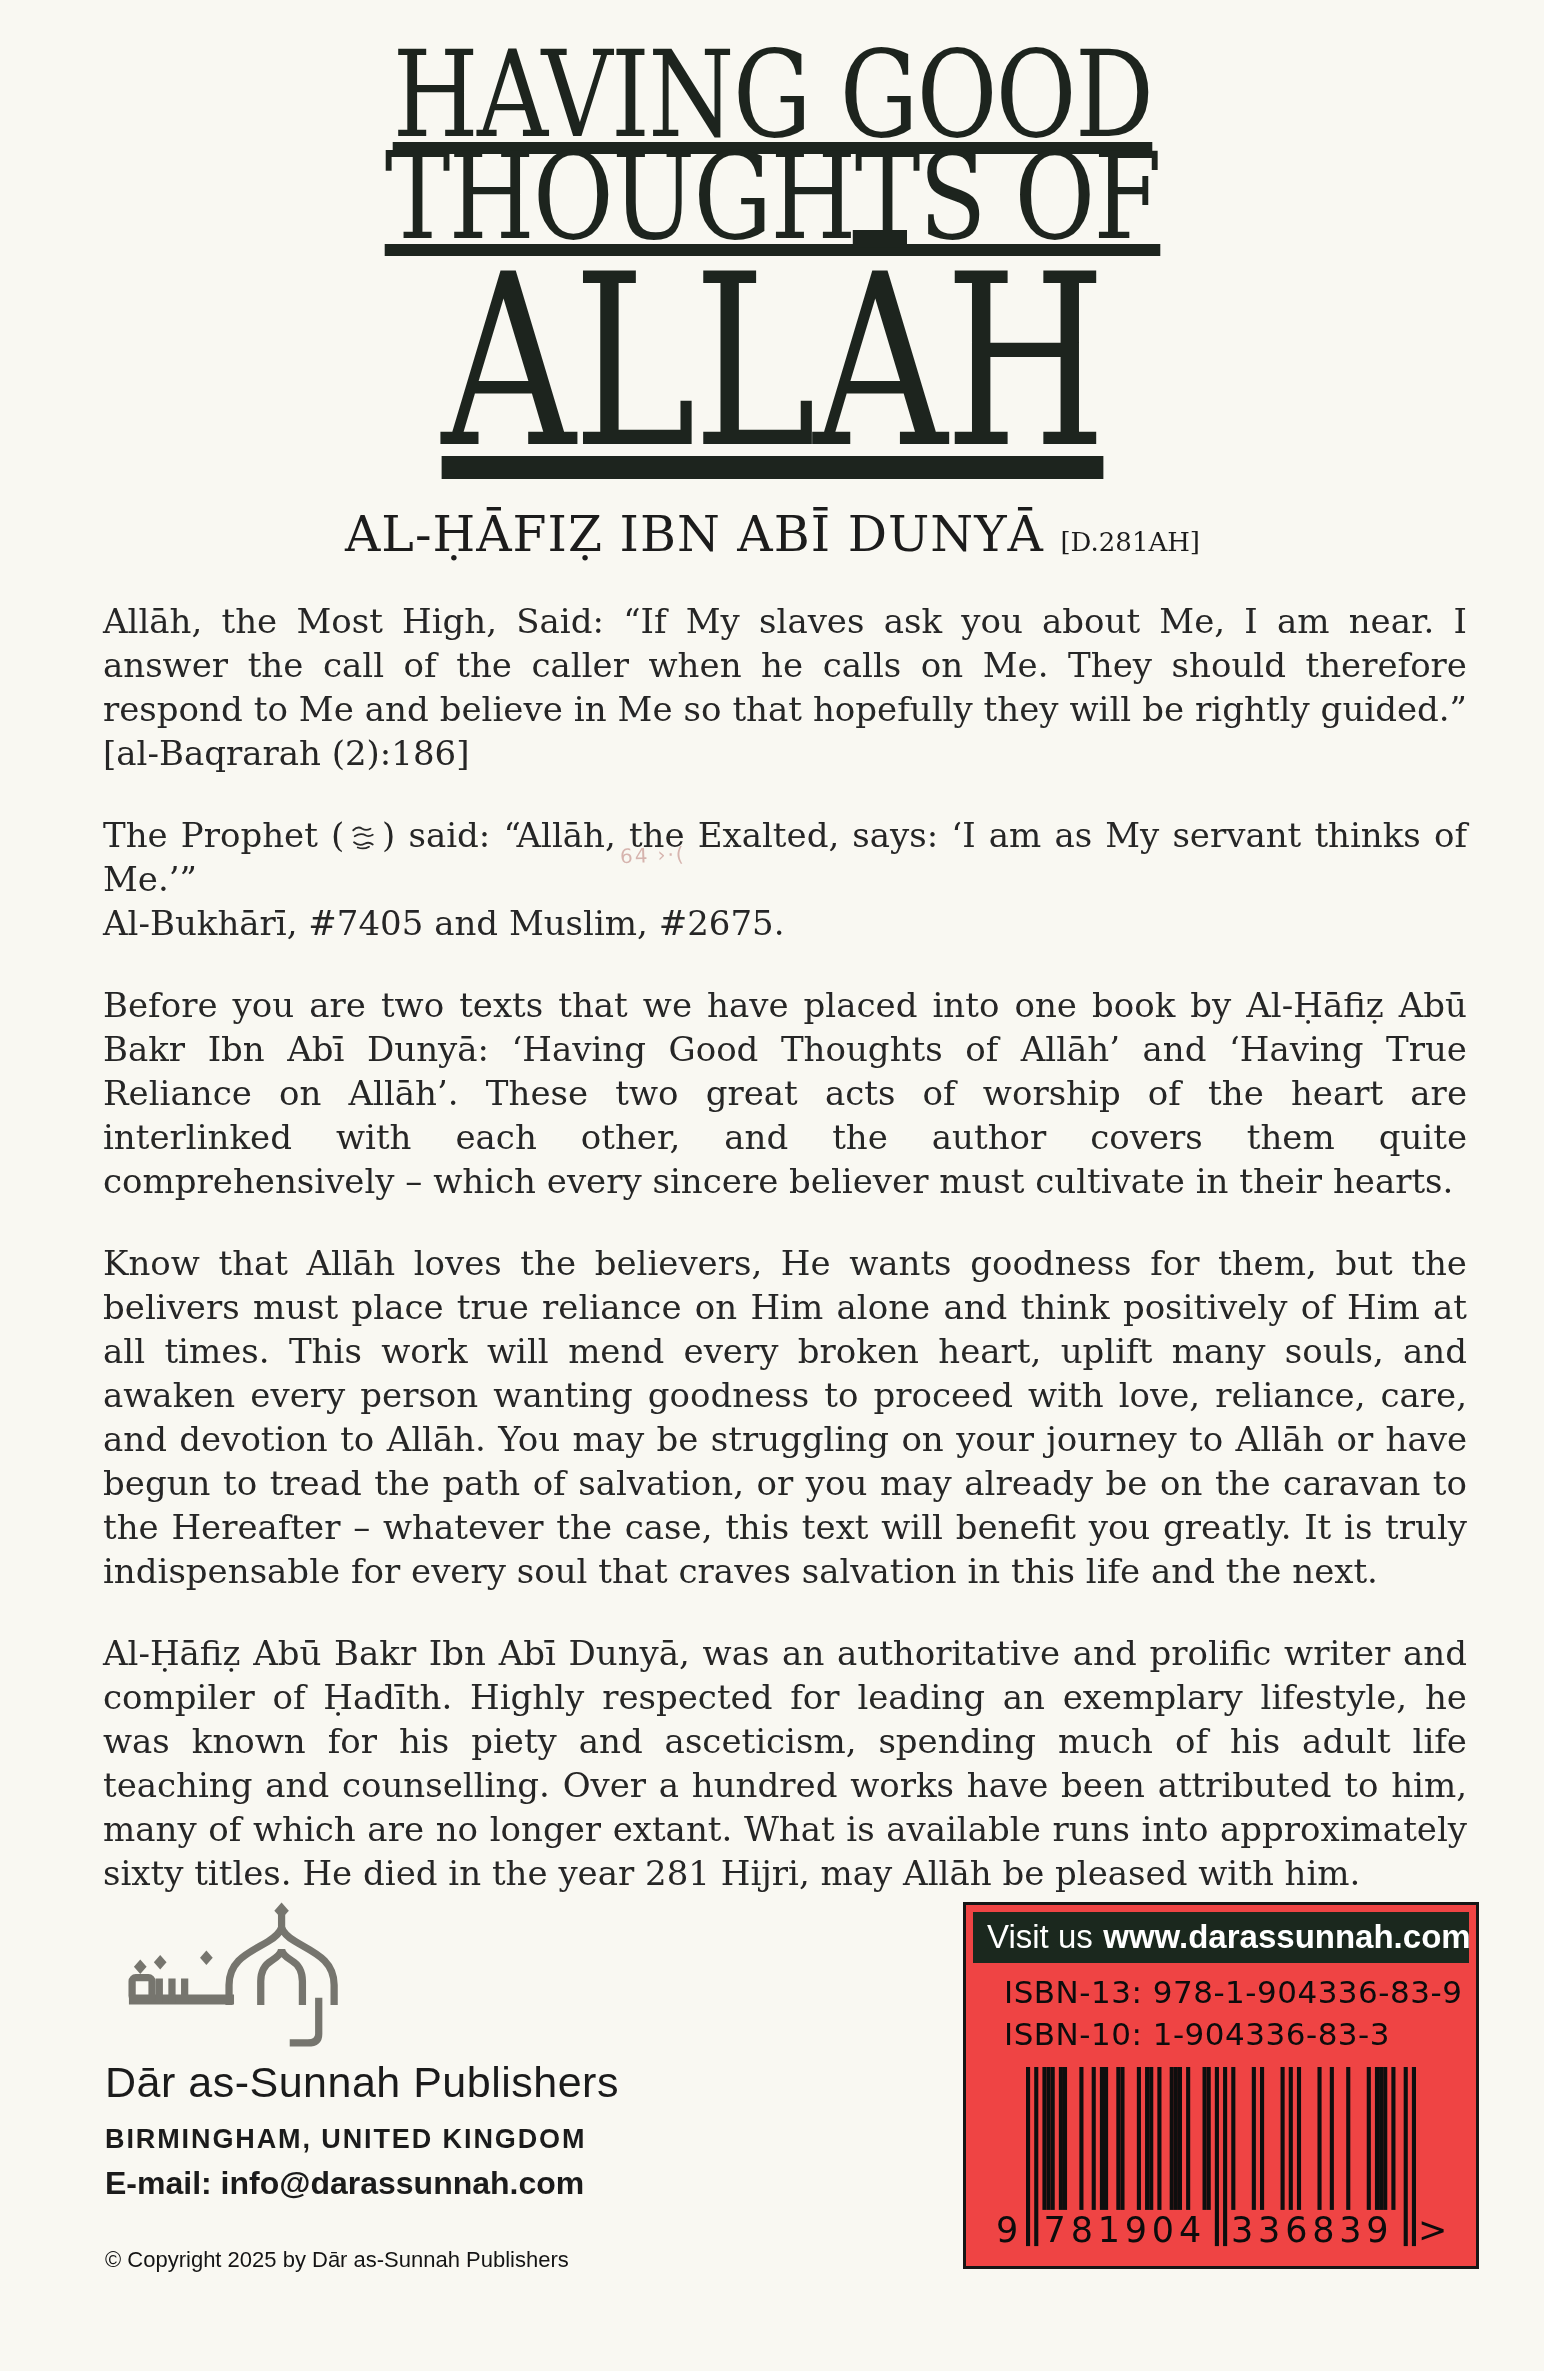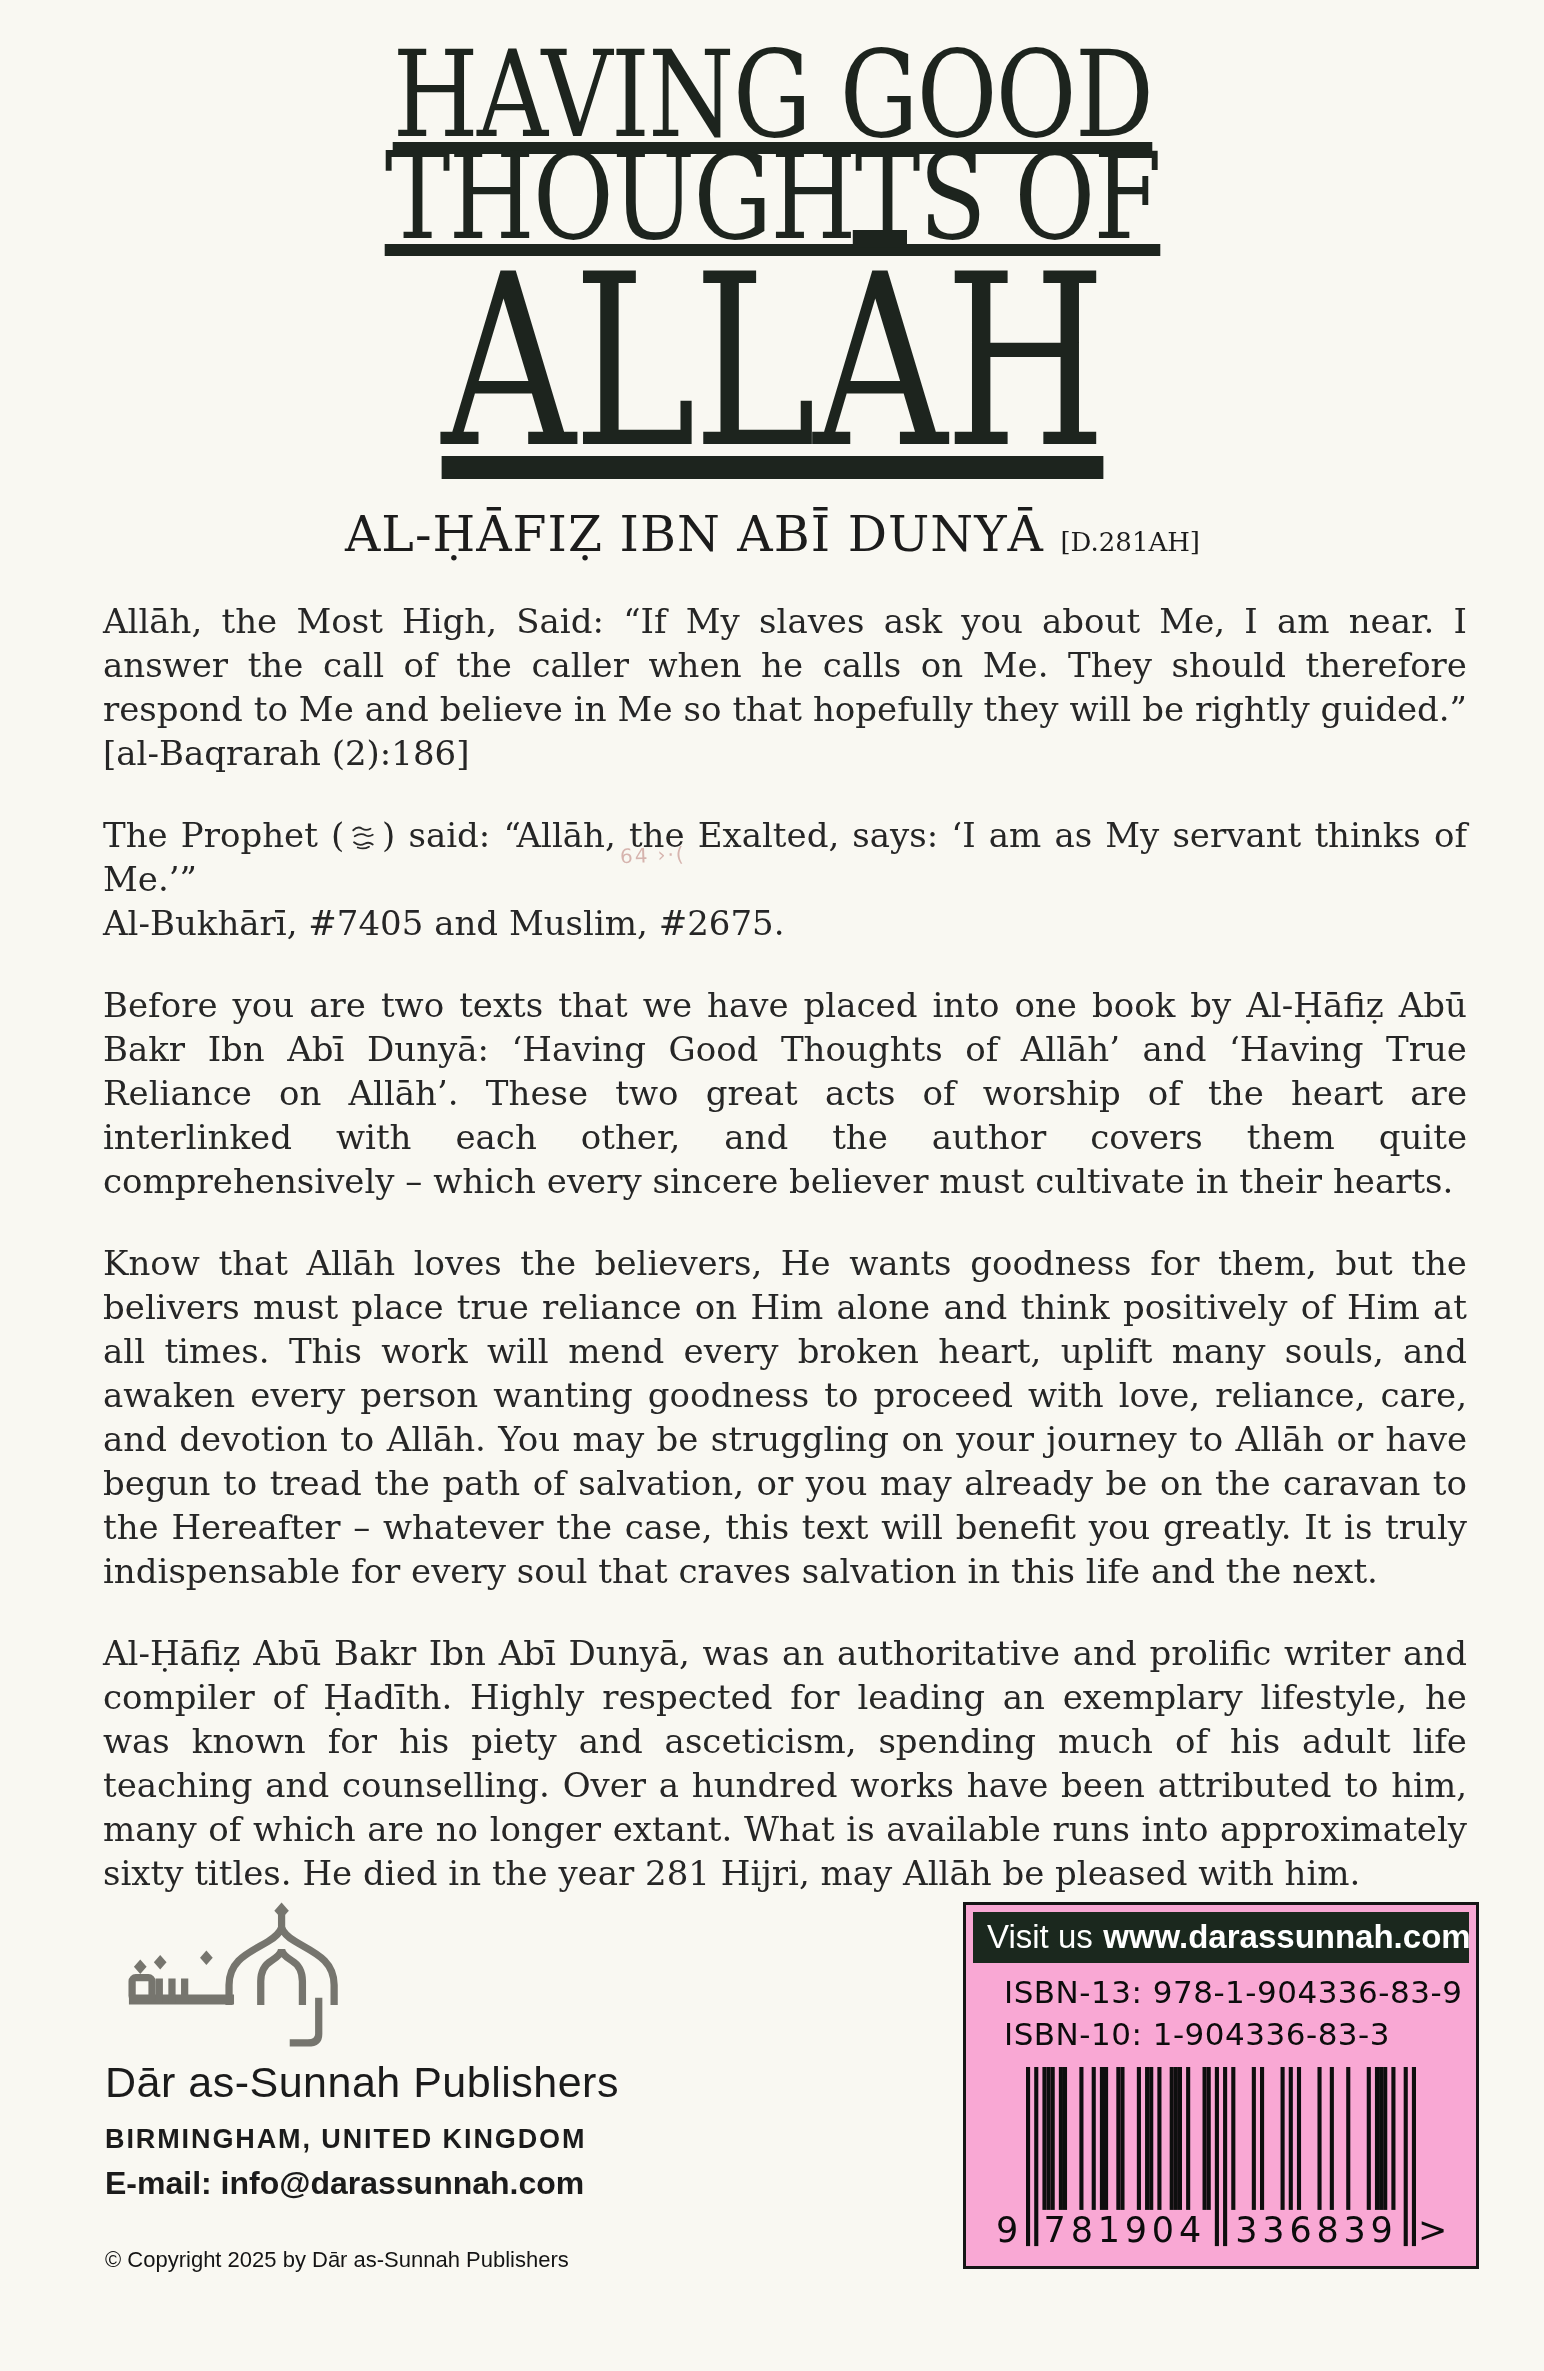--- a/index.html
+++ b/index.html
@@ -23,33 +23,33 @@
   
   .pub{position:absolute;left:105px;top:1898px;color:#1b1b1b;
        font-family:"Liberation Sans","DejaVu Sans",sans-serif;}
   .logo{width:285px;height:154px;display:block;margin-left:5.7px;}
   .pub-name{font-size:43px;margin-top:5.7px;letter-spacing:0.5px;}
   .pub-loc{font-size:27px;font-weight:bold;letter-spacing:1.9px;margin-top:17px;}
   .pub-email{font-size:32px;font-weight:bold;margin-top:10px;}
   .copyright{position:absolute;left:105px;top:2247px;font-size:22px;color:#141414;
              font-family:"Liberation Sans","DejaVu Sans",sans-serif;}
   
-  .bar-box{position:absolute;left:963px;top:1902px;width:516px;height:367px;background:#f9a8d4;
+  .bar-box{position:absolute;left:963px;top:1902px;width:516px;height:367px;background:#ef4444;
            border:3.8px solid #161616;box-sizing:border-box;}
   .visit{margin:6.7px 6.7px 0 6.7px;height:51px;background:#1b281e;color:#fff;display:flex;align-items:center;
          padding-left:14.3px;font-size:33px;font-family:"Liberation Sans","DejaVu Sans",sans-serif;white-space:nowrap;}
   .visit .url{font-weight:bold;margin-left:10.5px;text-align:center;}
   .isbns{margin:8.6px 0 0 38px;font-family:"DejaVu Sans",sans-serif;font-size:31px;line-height:42px;
          color:#0c0c0c;letter-spacing:0.5px;}
   .barcode-wrap{position:relative;width:390px;margin:11.4px auto 0;height:215px;}
   #barcode-svg{width:390px;height:181px;display:block;fill:#0e0e0e;}
   .bd{position:absolute;top:143px;font-family:"DejaVu Sans",sans-serif;font-size:35px;color:#0c0c0c;}
   .bd-first{left:-30px;}
   .bd-g1{left:13.3px;width:171px;text-align:center;letter-spacing:4.8px;}
-  .bd-g2{left:205px;width:171px;text-align:center;letter-spacing:4.8px;}
+  .bd-g2{left:205px;width:171px;text-align:left;letter-spacing:4.8px;}
   .bd-tail{left:392px;}
 </style>
 </head>
 <body>
 
 <div class="cover">
 
   <header class="title-block" style="color: rgb(29, 36, 30); text-decoration: underline;">
     <div class="t1">HAVING GOOD</div>
     <div class="t1">THOUGHTS OF</div>

